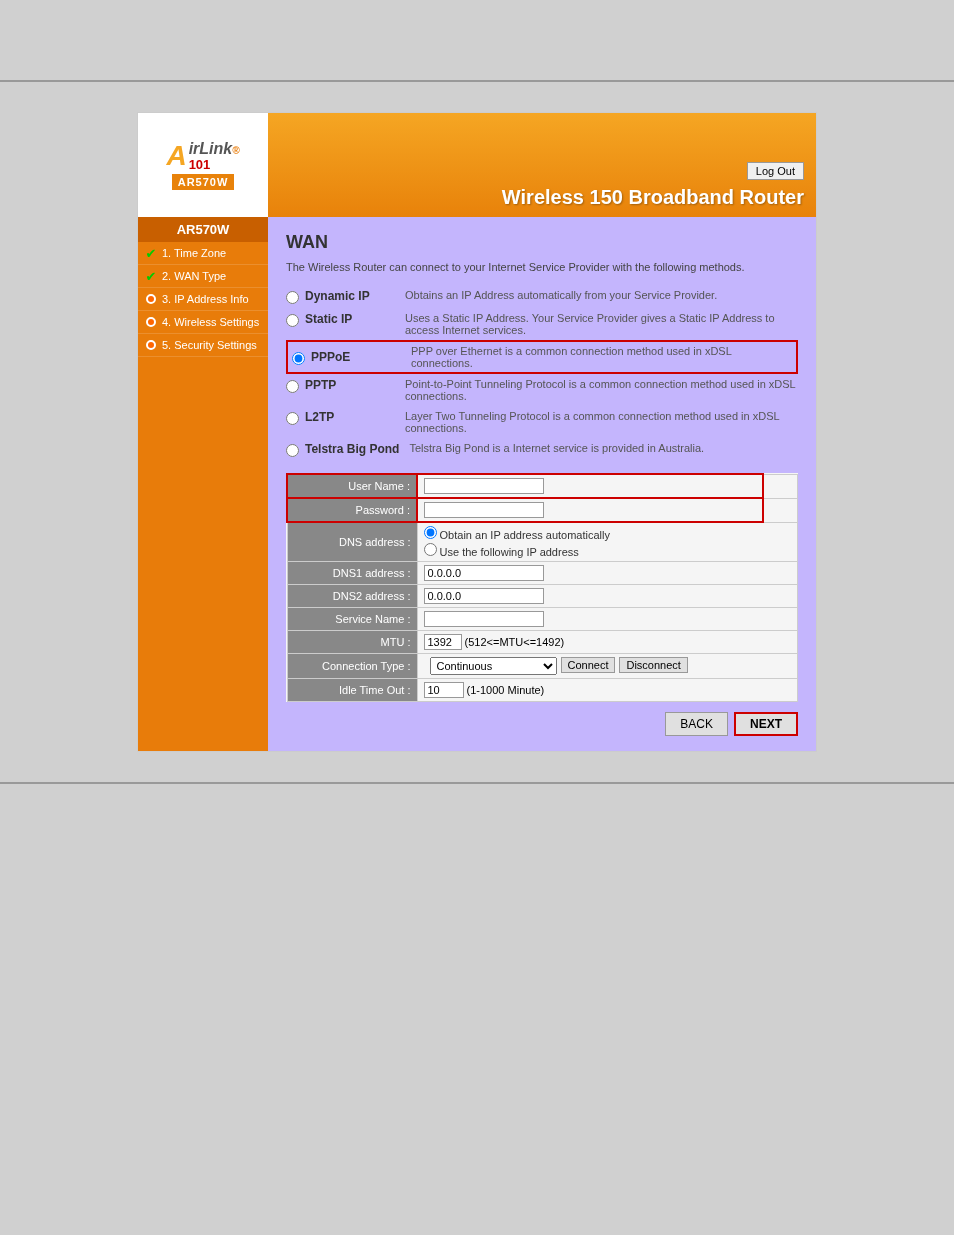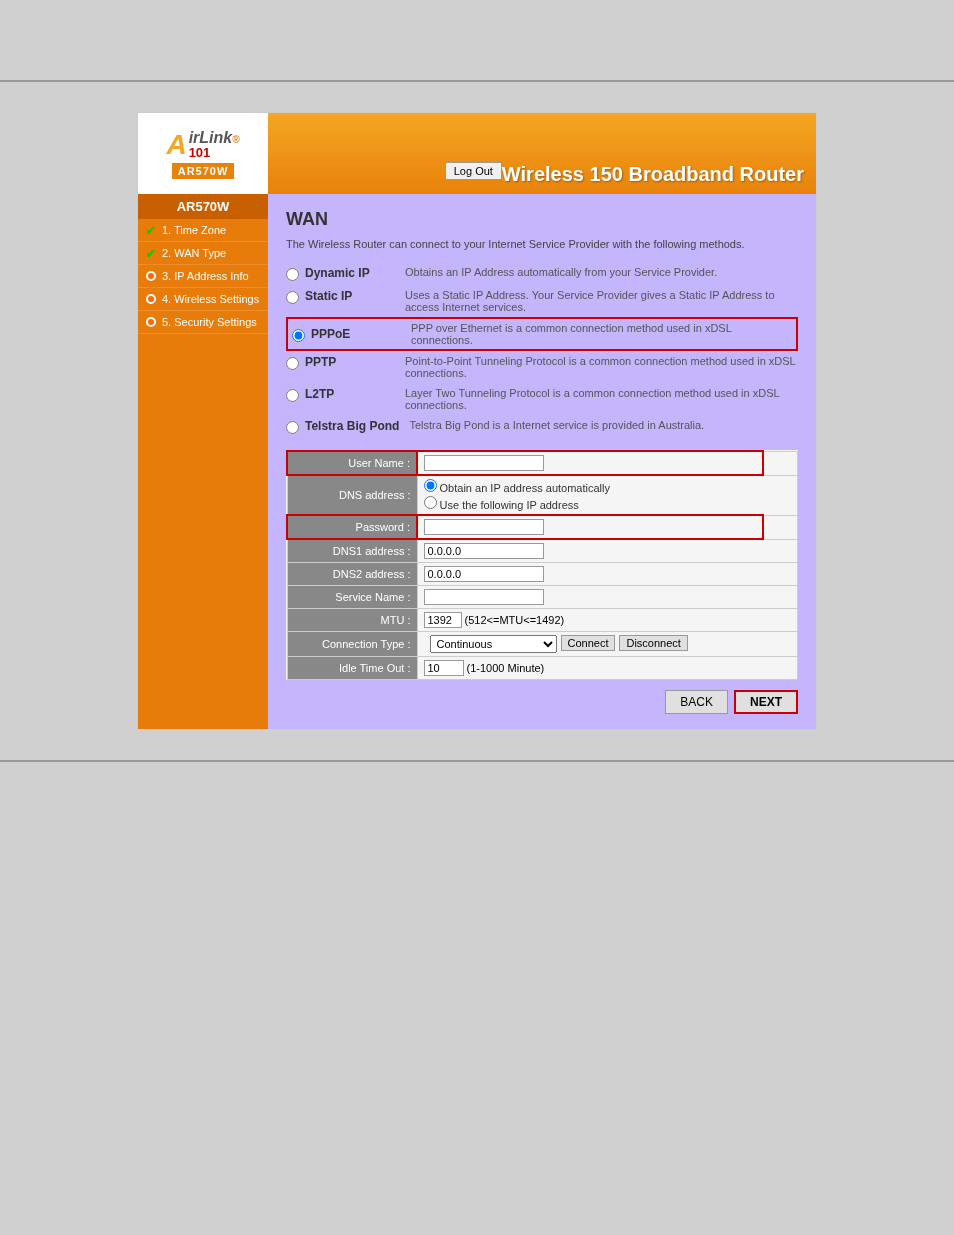--- a/index.html
+++ b/index.html
@@ -63,20 +63,21 @@
       margin-top: 2px;
       letter-spacing: 1px;
     }
 
     .header-title-area {
       flex: 1;
       display: flex;
       align-items: flex-end;
       justify-content: flex-end;
       padding: 8px 12px;
+      flex-direction: column;
       margin-top: 41px;
     }
 
     .logout-btn {
       background: #f0f0f0;
       border: 1px solid #999;
       padding: 2px 8px;
       font-size: 11px;
       cursor: pointer;
       margin-bottom: 6px;
@@ -442,20 +443,28 @@
 
         </div>
 
         <table class="settings-table">
           <tbody>
 
             <tr>
               <td class="label-cell highlighted-label" style="border: 2px solid #cc0000;">User Name :</td>
               <td style="border: 2px solid #cc0000;">
                 <input type="text" value="" style="">
+              </td>
+              <td style="background:#f5f5f5;"></td>
+            </tr>
+
+            <tr>
+              <td class="label-cell highlighted-label" style="border: 2px solid #cc0000;">Password :</td>
+              <td style="border: 2px solid #cc0000;">
+                <input type="password" value="" style="">
               </td>
               <td style="background:#f5f5f5;"></td>
             </tr>
 
             <tr>
               <td class="label-cell">DNS address :</td>
               <td colspan="2">
                 <div class="radio-group">
                   <label>
                     <input type="radio" name="dns_type" checked="" style="">
@@ -463,28 +472,20 @@
                   </label>
                   <label>
                     <input type="radio" name="dns_type" style="">
                     <span>Use the following IP address</span>
                   </label>
                 </div>
               </td>
             </tr>
 
             <tr>
-              <td class="label-cell highlighted-label" style="border: 2px solid #cc0000;">Password :</td>
-              <td style="border: 2px solid #cc0000;">
-                <input type="password" value="" style="">
-              </td>
-              <td style="background:#f5f5f5;"></td>
-            </tr>
-
-            <tr>
               <td class="label-cell">DNS1 address :</td>
               <td colspan="2">
                 <input type="text" value="0.0.0.0" style="">
               </td>
             </tr>
 
             <tr>
               <td class="label-cell">DNS2 address :</td>
               <td colspan="2">
                 <input type="text" value="0.0.0.0" style="">

